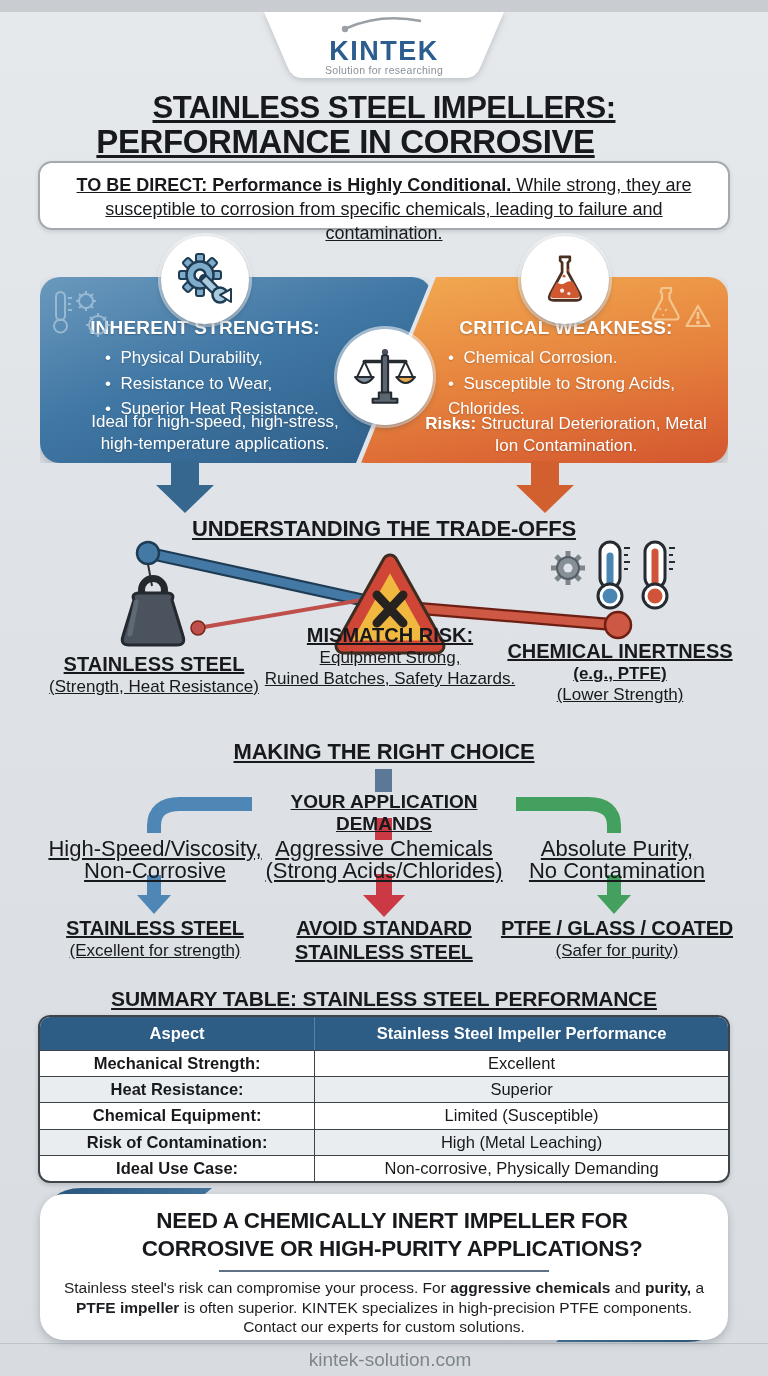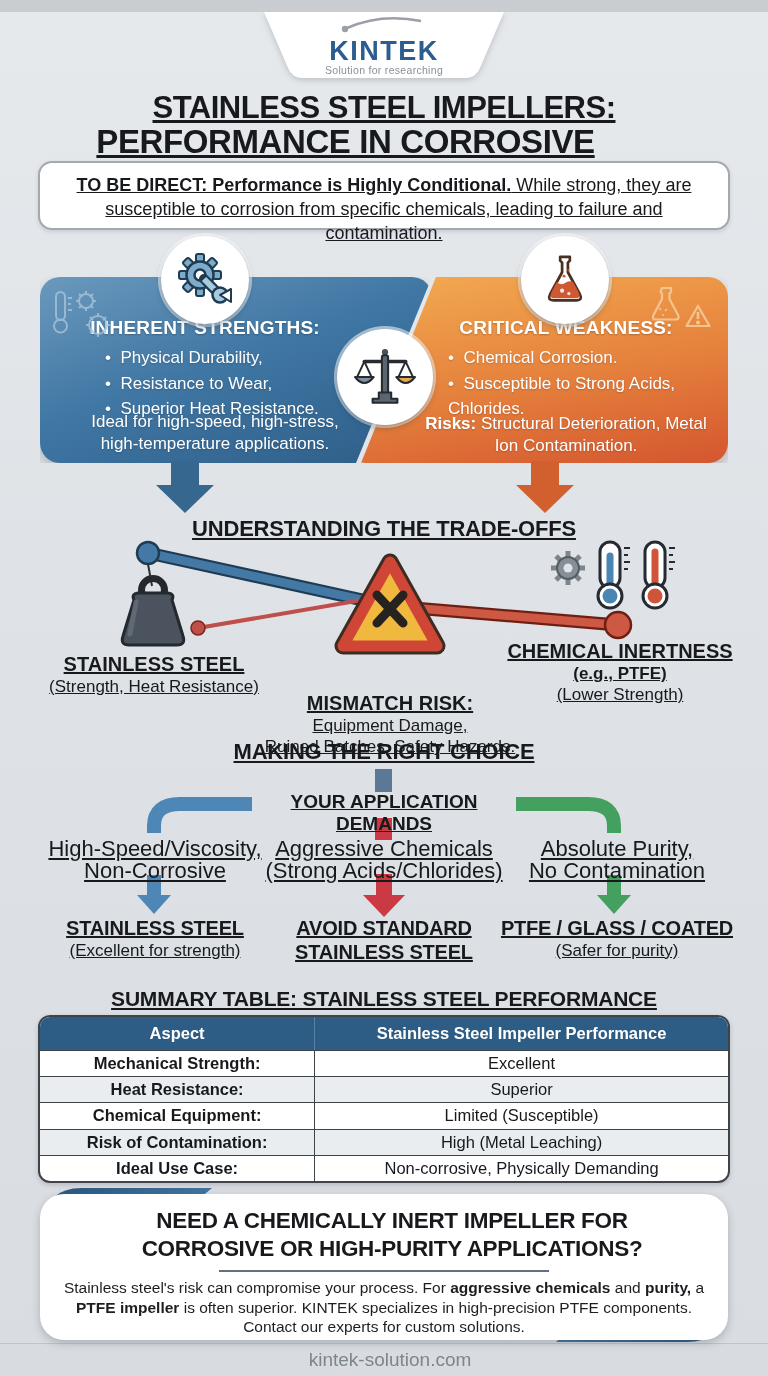--- a/index.html
+++ b/index.html
@@ -57,21 +57,21 @@
   #gear-badge{left:161px;top:224px;width:88px;height:88px;}
   #flask-badge{left:521px;top:224px;width:88px;height:88px;}
   #scale-badge{left:337px;top:317px;width:96px;height:96px;z-index:5;}
 
   .section-title{width:768px;left:0;font-size:22px;font-weight:bold;letter-spacing:-.2px;}
 
   
   .to-label{font-size:20px;font-weight:bold;line-height:23px;}
   .to-sub{font-size:17px;line-height:21px;}
   #to-left{left:28px;top:641px;width:252px;}
-  #to-center{left:262px;top:680px;width:256px;}
+  #to-center{left:262px;top:612px;width:256px;}
   #to-right{left:494px;top:628px;width:252px;}
 
   
   #demands{left:254px;top:779px;width:260px;font-size:19px;font-weight:bold;}
   .cond{top:826px;font-size:22px;line-height:21.5px;}
   .res{top:904px;}
   .res-main{font-size:20px;font-weight:bold;line-height:24px;letter-spacing:-.2px;}
   .res-sub{font-size:17px;line-height:22px;}
   .col-l{left:30px;width:250px;}
   .col-c{left:259px;width:250px;}
@@ -269,21 +269,21 @@
       <path d="M629 10 h6 M629 17 h4 M629 24 h6 M629 31 h4" stroke="#262b31" stroke-width="2"></path>
     </g>
   </svg>
 
   <div id="to-left" class="abs ctr">
     <div class="to-label">STAINLESS STEEL</div>
     <div class="to-sub">(Strength, Heat Resistance)</div>
   </div>
   <div id="to-center" class="abs ctr">
     <div class="to-label">MISMATCH RISK:</div>
-    <div class="to-sub">Equipment Damage,</div>
+    <div class="to-sub">Equipment Strong,</div>
     <div class="to-sub">Ruined Batches, Safety Hazards.</div>
   </div>
   <div id="to-right" class="abs ctr">
     <div class="to-label">CHEMICAL INERTNESS</div>
     <div class="to-sub b">(e.g., PTFE)</div>
     <div class="to-sub">(Lower Strength)</div>
   </div>
 
   <div class="abs section-title ctr" style="top:727px">MAKING THE RIGHT CHOICE</div>
 

